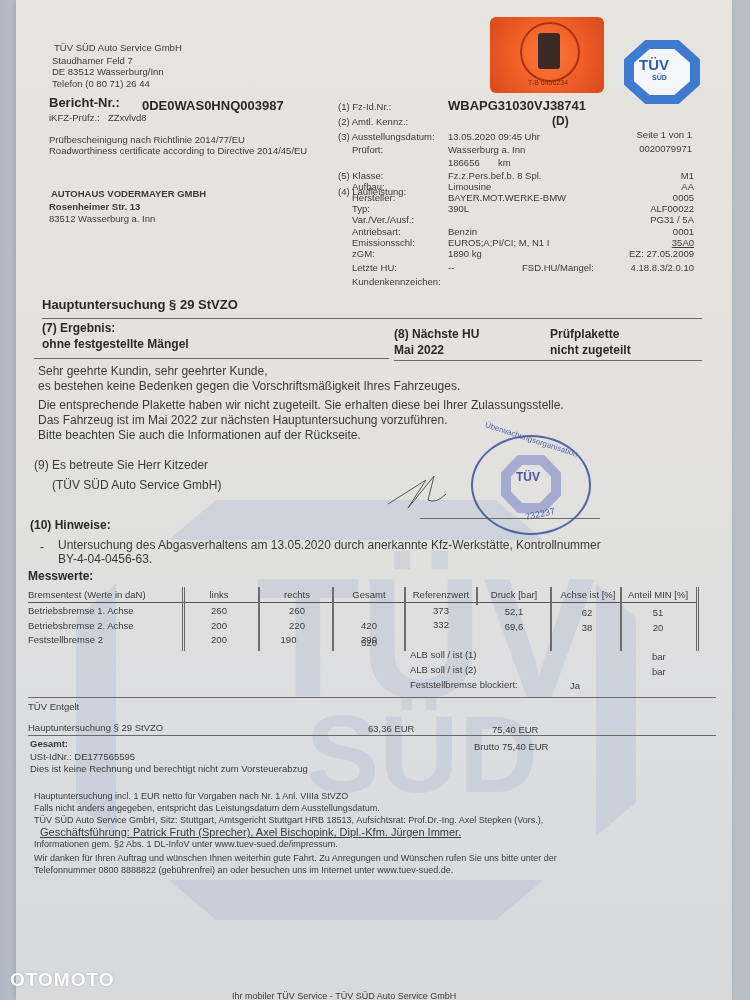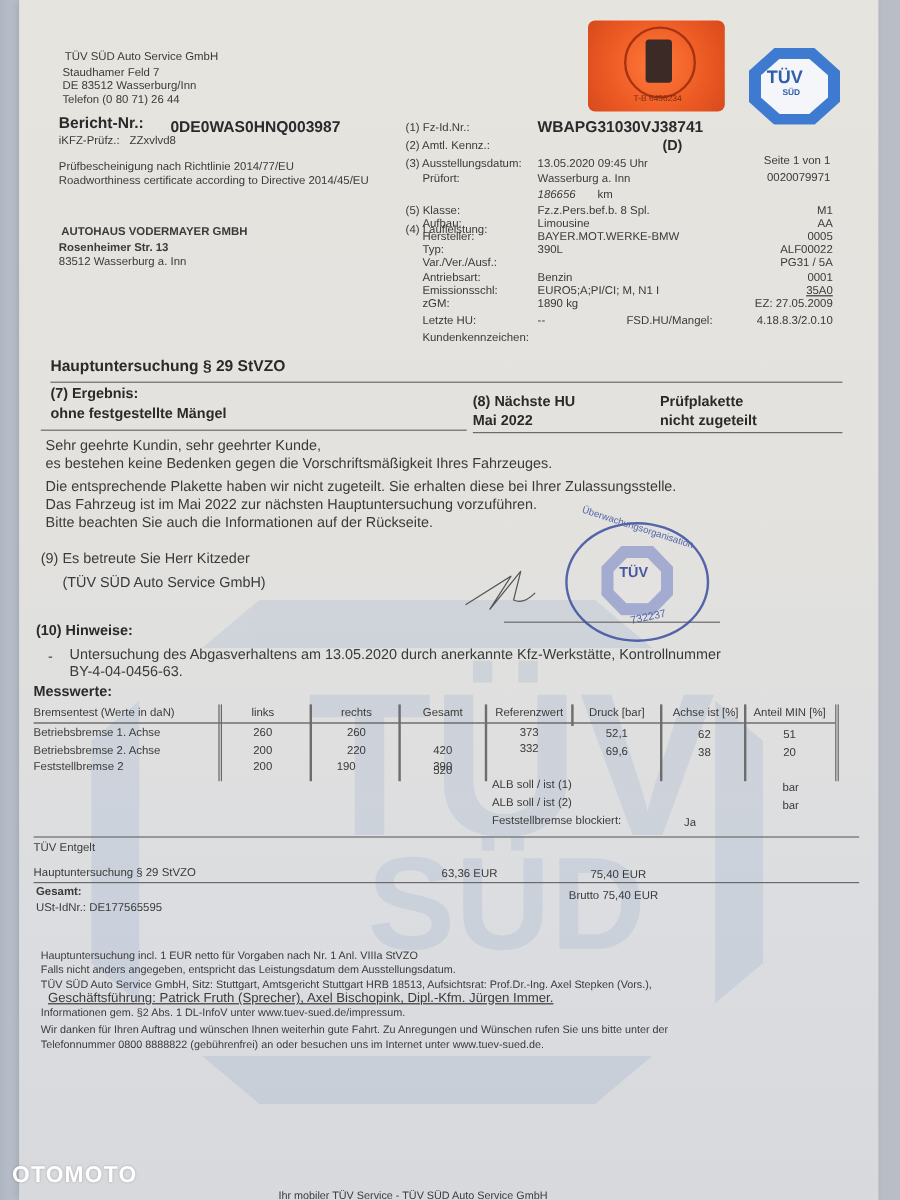--- a/index.html
+++ b/index.html
@@ -158,21 +158,21 @@
 
     <div class="abs s10" style="left:322px;top:131px;">(3) Ausstellungsdatum:</div>
     <div class="abs s10" style="left:432px;top:131px;">13.05.2020 09:45 Uhr</div>
     <div class="abs s10 right" style="left:560px;top:129px;width:116px;">Seite 1 von 1</div>
 
     <div class="abs s10" style="left:336px;top:144px;">Prüfort:</div>
     <div class="abs s10" style="left:432px;top:144px;">Wasserburg a. Inn</div>
     <div class="abs s10 right" style="left:560px;top:143px;width:116px;">0020079971</div>
 
     <div class="abs s10" style="left:322px;top:157px;margin-top:29px;">(4) Laufleistung:</div>
-    <div class="abs s10" style="left:432px;top:157px;font-style:italic;">186656</div>
+    <div class="abs s10" style="left:432px;top:157px;">186656</div>
     <div class="abs s10" style="left:482px;top:157px;">km</div>
 
     <div class="abs s10" style="left:322px;top:170px;">(5) Klasse:</div>
     <div class="abs s10" style="left:432px;top:170px;">Fz.z.Pers.bef.b. 8 Spl.</div>
     <div class="abs s10 right" style="left:560px;top:170px;width:118px;">M1</div>
 
     <div class="abs s10" style="left:336px;top:181px;">Aufbau:</div>
     <div class="abs s10" style="left:432px;top:181px;">Limousine</div>
     <div class="abs s10 right" style="left:560px;top:181px;width:118px;">AA</div>
 
@@ -310,20 +310,21 @@
 
   <div class="rule" style="left:12px;top:697px;width:688px;"></div>
   <div class="abs s10" style="left:12px;top:701px;">TÜV Entgelt</div>
   <div class="abs s10" style="left:12px;top:722px;">Hauptuntersuchung § 29 StVZO</div>
   <div class="abs s10" style="left:352px;top:723px;">63,36 EUR</div>
   <div class="abs s10" style="left:476px;top:724px;">75,40 EUR</div>
   <div class="rule" style="left:12px;top:735px;width:688px;"></div>
   <div class="abs s10 b" style="left:14px;top:738px;">Gesamt:</div>
   <div class="abs s10" style="left:458px;top:741px;">Brutto 75,40 EUR</div>
   <div class="abs s10" style="left:14px;top:751px;">USt-IdNr.: DE177565595</div>
+  <div class="abs s10" style="left:14px;top:763px;">Dies ist keine Rechnung und berechtigt nicht zum Vorsteuerabzug</div>
 
   <div>
     <div class="abs" style="left:18px;top:791px;font-size:9px;">Hauptuntersuchung incl. 1 EUR netto für Vorgaben nach Nr. 1 Anl. VIIIa StVZO</div>
     <div class="abs" style="left:18px;top:803px;font-size:9px;">Falls nicht anders angegeben, entspricht das Leistungsdatum dem Ausstellungsdatum.</div>
     <div class="abs" style="left:18px;top:815px;font-size:9px;">TÜV SÜD Auto Service GmbH, Sitz: Stuttgart, Amtsgericht Stuttgart HRB 18513, Aufsichtsrat: Prof.Dr.-Ing. Axel Stepken (Vors.),</div>
     <div class="abs" style="left:24px;top:826px;font-size:11px;text-decoration:underline;">Geschäftsführung: Patrick Fruth (Sprecher), Axel Bischopink, Dipl.-Kfm. Jürgen Immer.</div>
     <div class="abs" style="left:18px;top:839px;font-size:9px;">Informationen gem. §2 Abs. 1 DL-InfoV unter www.tuev-sued.de/impressum.</div>
     <div class="abs" style="left:18px;top:853px;font-size:9px;">Wir danken für Ihren Auftrag und wünschen Ihnen weiterhin gute Fahrt. Zu Anregungen und Wünschen rufen Sie uns bitte unter der</div>
     <div class="abs" style="left:18px;top:865px;font-size:9px;">Telefonnummer 0800 8888822 (gebührenfrei) an oder besuchen uns im Internet unter www.tuev-sued.de.</div>
     <div class="abs" style="left:216px;top:991px;font-size:9px;">Ihr mobiler TÜV Service - TÜV SÜD Auto Service GmbH</div>

